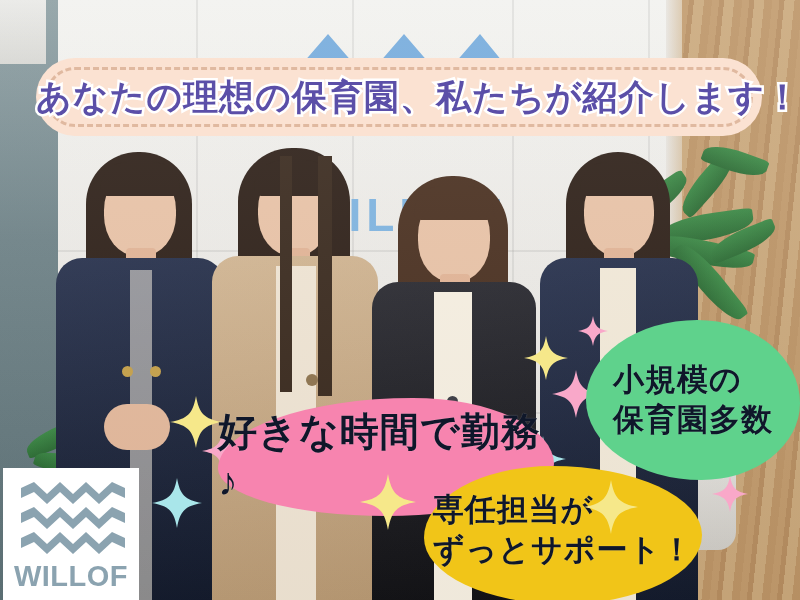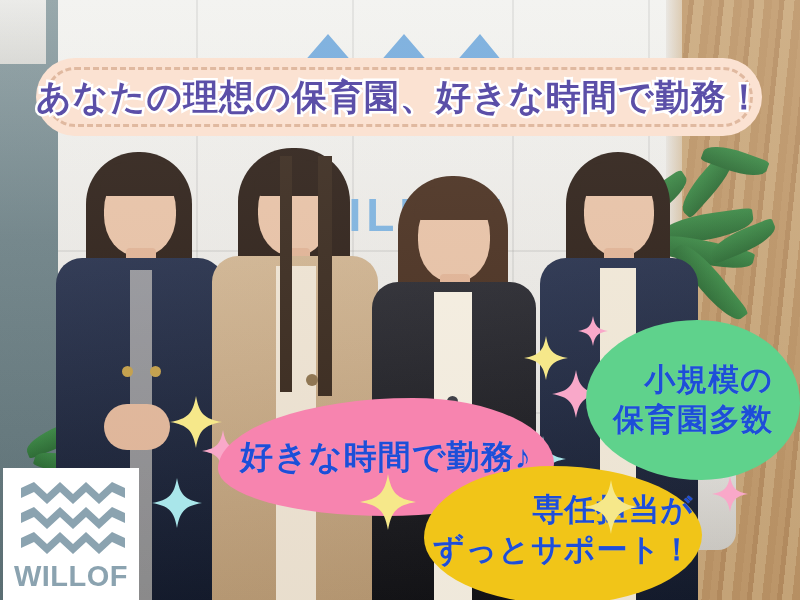--- a/index.html
+++ b/index.html
@@ -112,33 +112,33 @@
     paint-order:stroke fill;
     white-space:nowrap;
     font-family:"DejaVu Sans","Liberation Sans",sans-serif;
   }
 
   
   .bubble{position:absolute;display:flex;align-items:center;justify-content:center;}
   .bubble .blob{position:absolute;inset:0;}
   .bubble .btxt{
     position:relative;z-index:2;
-    color:#1d4ed8;font-weight:700;text-align:right;
+    color:#0f172a;font-weight:700;text-align:left;
     line-height:1.28;white-space:pre-line;letter-spacing:1px;
     font-family:Liberation Serif, serif;
     text-shadow:0 0 1px rgba(255,255,255,.4);
   }
 
   
   #bubble-pink{left:218px;top:398px;width:336px;height:118px;}
   #bubble-pink .blob{
     background:#f784af;
     border-radius:58% 42% 50% 50% / 60% 56% 44% 40%;
   }
-  #bubble-pink .btxt{font-size:33px;}
+  #bubble-pink .btxt{font-size:39px;}
 
   
   #bubble-green{left:586px;top:320px;width:214px;height:160px;}
   #bubble-green .blob{
     background:#5fd28c;
     border-radius:52% 48% 46% 54% / 50% 52% 48% 50%;
   }
   #bubble-green .btxt{font-size:31px;}
 
   
@@ -335,21 +335,21 @@
 
 
   <div class="bubble" id="bubble-yellow">
     <div class="blob"></div>
     <div class="btxt">専任担当が
 ずっとサポート！</div>
   </div>
 
   <div class="banner">
     <div class="banner-dash"></div>
-    <div class="banner-text">あなたの理想の保育園、好きな時間で勤務！</div>
+    <div class="banner-text">あなたの理想の保育園、私たちが紹介します！</div>
   </div>
 
   <div class="logo-box">
     <div class="logo-zig">
       <svg viewBox="0 0 104 72" preserveAspectRatio="none">
         <g fill="#8ba3b0">
           <polygon points="0,6 13,0 26,12 39,0 52,12 65,0 78,12 91,0 104,6 104,16 91,10 78,22 65,10 52,22 39,10 26,22 13,10 0,16"></polygon>
           <polygon points="0,31 13,25 26,37 39,25 52,37 65,25 78,37 91,25 104,31 104,41 91,35 78,47 65,35 52,47 39,35 26,47 13,35 0,41"></polygon>
           <polygon points="0,56 13,50 26,62 39,50 52,62 65,50 78,62 91,50 104,56 104,66 91,60 78,72 65,60 52,72 39,60 26,72 13,60 0,66"></polygon>
         </g>

